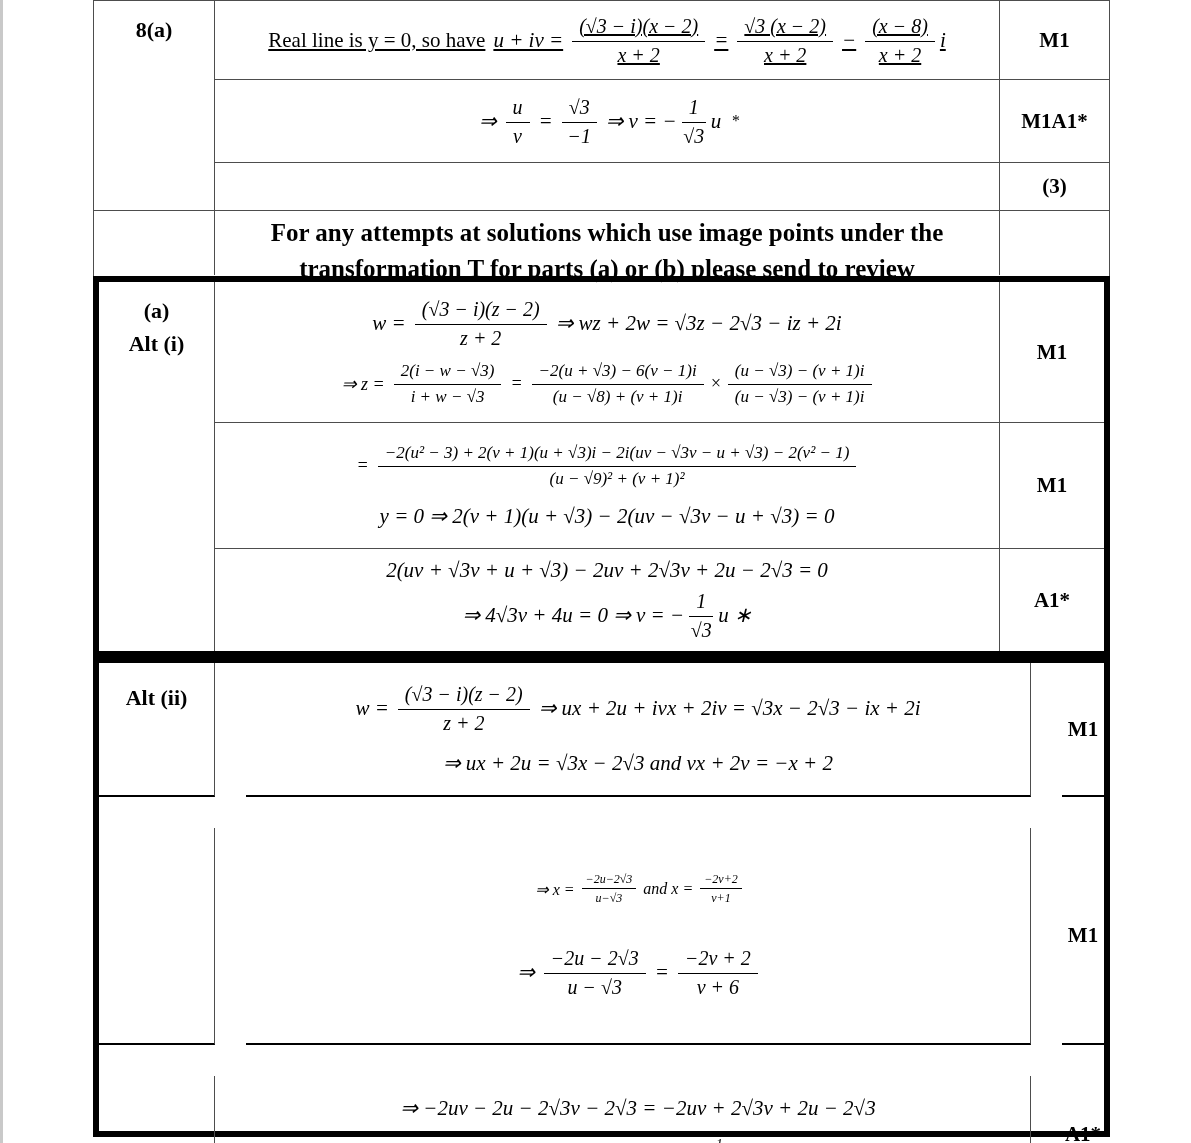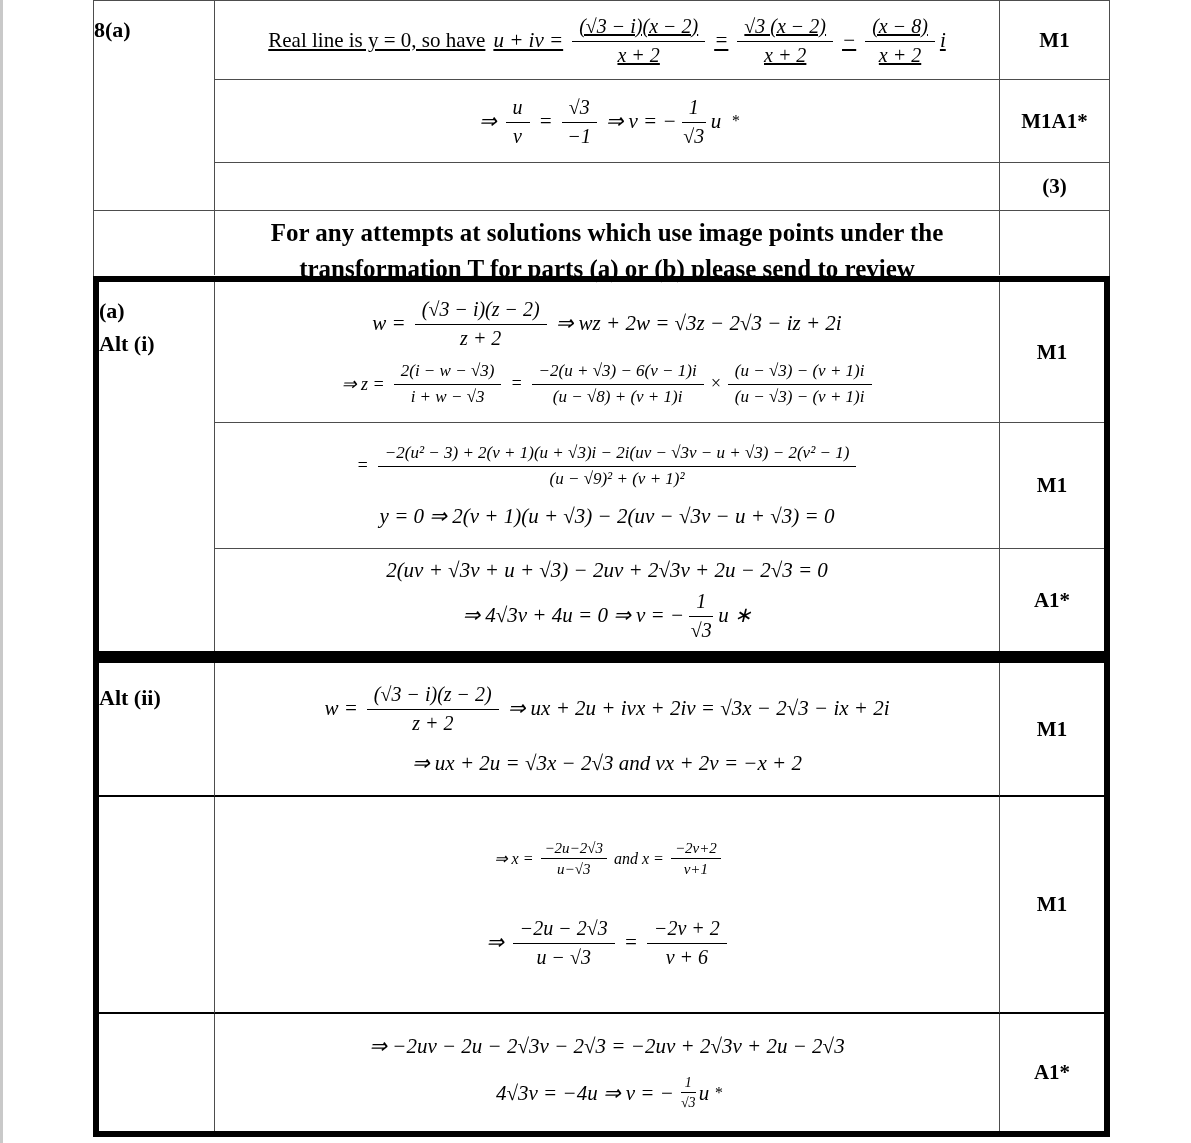--- a/index.html
+++ b/index.html
@@ -8,39 +8,39 @@
     font-family:"Liberation Serif", serif;color:#000;overflow:hidden;
     -webkit-font-smoothing:antialiased;
   }
   .edge-strip{position:absolute;left:0;top:0;width:3px;height:100%;background:#c9c9c9;}
   .tbl{position:absolute;left:93px;top:0;width:1017px;}
   .sec{display:grid;box-sizing:border-box;width:100%;}
   #sec1{grid-template-columns:121px 785px 1fr;grid-template-rows:79px 83px 48px 64px;
         border:1px solid #4d4d4d;border-bottom:none;height:276px;}
   .block{border:6px solid #000;grid-template-columns:116px 785px 1fr;}
   #alt1{grid-template-rows:141px 126px 102px;height:381px;}
-  #alt2{grid-template-rows:134px 217px 117px;height:480px;}
+  #alt2{grid-template-rows:134px 217px 117px;height:480px;gap:31px;}
   .cell{box-sizing:border-box;min-width:0;}
   .v{border-right:1px solid #4d4d4d;}
   .hb{border-bottom:1px solid #4d4d4d;}
   .hbk{border-bottom:2px solid #000;}
-  .lab{font-weight:bold;font-size:22px;text-align:left;padding-top:12px;line-height:1.5;}
+  .lab{font-weight:bold;font-size:22px;text-align:center;padding-top:12px;line-height:1.5;}
   .markcell{display:flex;align-items:center;justify-content:center;}
   .mark{font-weight:bold;font-size:21px;white-space:nowrap;}
   .content{display:flex;flex-direction:column;align-items:center;justify-content:space-evenly;padding:4px 6px;}
   .mline{display:flex;align-items:center;justify-content:center;font-style:italic;font-size:21px;white-space:nowrap;}
   .mline .t{margin:0 4px;}
   .up{font-style:normal;}
   .frac{display:inline-flex;flex-direction:column;text-align:center;vertical-align:middle;margin:0 5px;font-size:20px;}
   .frac .num{display:block;border-bottom:1.6px solid #000;padding:1px 7px 3px;}
   .frac .den{display:block;padding-top:2px;}
   .f18{font-size:18px;}
   .f18 .frac{font-size:17px;}
   .sm{font-size:16px;}
-  .sm .frac{font-size:15px;margin:0 3px;}
+  .sm .frac{font-size:12px;margin:0 3px;}
   .sm .frac .num{padding:0 4px 1px;border-bottom-width:1.3px;}
   .frac.small{font-size:14px;margin:0 3px;}
   .frac.small .num{padding:0 3px 1px;border-bottom-width:1.2px;}
   .sup{vertical-align:0.55em;font-size:0.75em;margin-left:6px;}
   .review-text{font-weight:bold;font-size:25px;text-align:center;max-width:690px;line-height:1.45;font-style:normal;}
 </style>
 </head>
 <body>
 
 <div class="edge-strip"></div>

